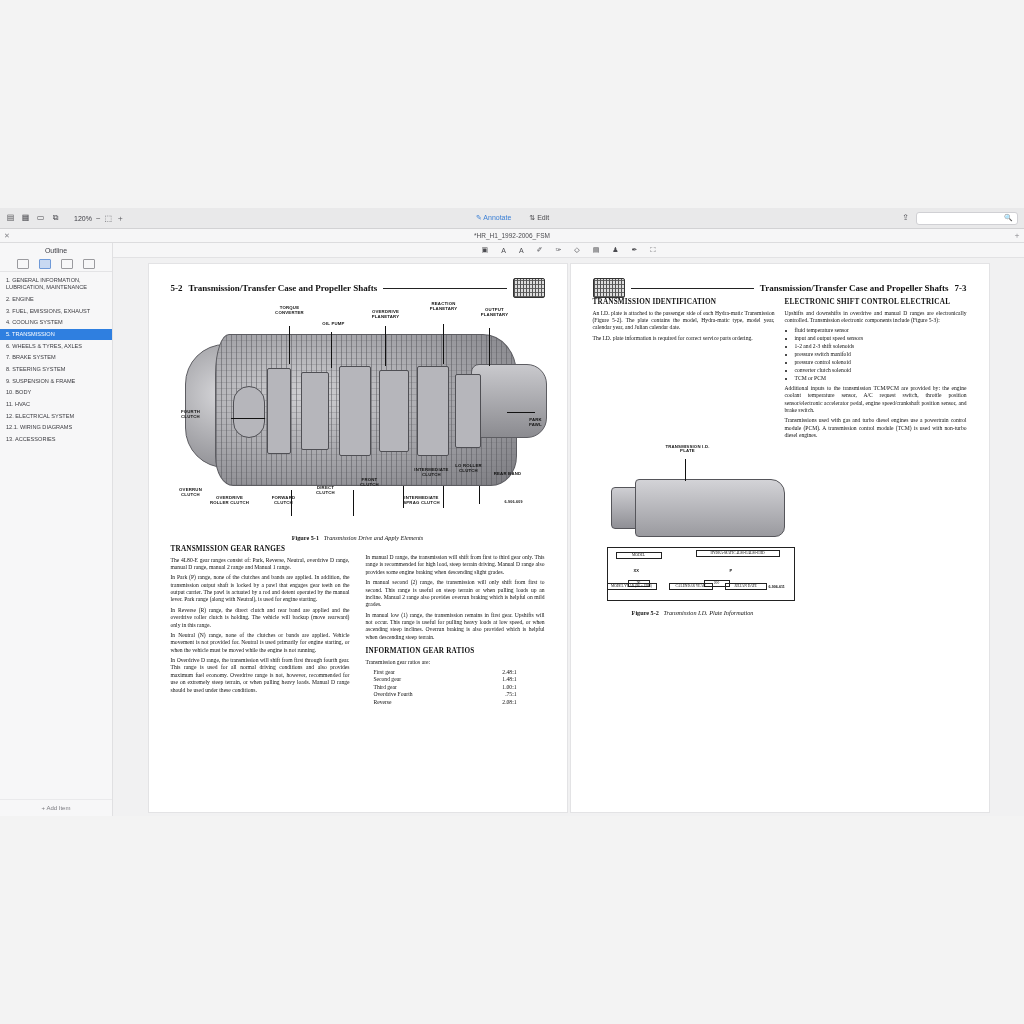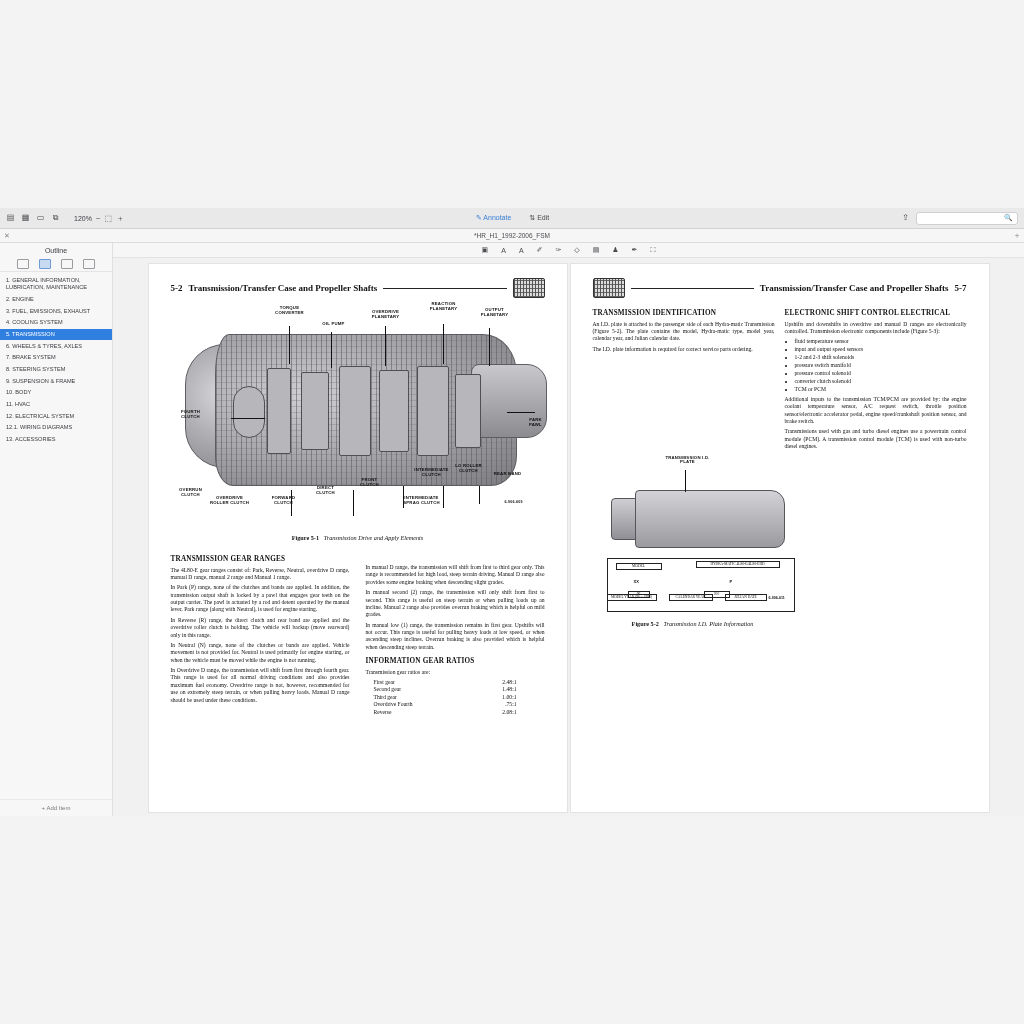--- a/index.html
+++ b/index.html
@@ -54,30 +54,30 @@
     background:
       repeating-linear-gradient(90deg,rgba(90,90,95,.55) 0 1px,rgba(255,255,255,0) 1px 5px),
       repeating-linear-gradient(0deg,rgba(120,120,125,.35) 0 1px,rgba(255,255,255,0) 1px 6px),
       radial-gradient(ellipse at 30% 40%,#cfcfd2 0%,#9d9da2 60%,#7a7a7f 100%);
     border:1px solid #5c5c61;border-radius:14px 34px 26px 18px / 40px 40px 30px 30px;}
   .art-bell{position:absolute;left:14px;top:44px;width:60px;height:122px;background:radial-gradient(circle at 60% 40%,#d6d6d9,#8d8d92);border:1px solid #5c5c61;border-radius:40px 10px 14px 40px;}
   .art-tail{position:absolute;left:300px;top:64px;width:74px;height:72px;background:linear-gradient(180deg,#c9c9cd,#8b8b90);border:1px solid #5c5c61;border-radius:8px 20px 20px 8px;}
   .art-gear{position:absolute;background:#b6b6bb;border:1px solid #4f4f54;border-radius:2px;}
   .ld{position:absolute;background:#111;}
   
-  .cols{display:flex;gap:16px;margin-top:14px;font-family:"Liberation Serif",serif;font-size:5.6px;color:#111;line-height:1.32;text-align:justify;}
+  .cols{display:flex;gap:16px;margin-top:4px;font-family:"Liberation Serif",serif;font-size:5.6px;color:#111;line-height:1.32;text-align:justify;}
   .col{flex:1;}
   .h2{font-family:"Liberation Serif",serif;font-weight:bold;font-size:7.2px;margin:0 0 2px 0;letter-spacing:.2px;}
   .h2.sp{margin-top:6px;}
   p{margin:0 0 3px 0;}
   .ratio{display:flex;justify-content:space-between;padding:0 28px 0 8px;}
   .ratio span:first-child{text-align:left;}
   
   .pg-head.right{justify-content:flex-end;}
-  .rcols{display:flex;gap:10px;margin-top:11px;font-family:"Liberation Serif",serif;font-size:5.6px;color:#111;line-height:1.32;text-align:justify;}
+  .rcols{display:flex;gap:10px;margin-top:0;font-family:"Liberation Serif",serif;font-size:5.6px;color:#111;line-height:1.32;text-align:justify;}
   ul.bul{margin:2px 0 3px 0;padding-left:10px;}
   ul.bul li{margin:0 0 .5px 0;}
   .plate-art{position:relative;height:152px;margin-top:8px;}
   .plate-body{position:absolute;left:42px;top:28px;width:148px;height:56px;background:linear-gradient(180deg,#d3d3d7,#9a9a9f);border:1px solid #55555a;border-radius:4px 14px 10px 4px;}
   .plate-body2{position:absolute;left:18px;top:36px;width:34px;height:40px;background:linear-gradient(180deg,#cfcfd3,#8f8f95);border:1px solid #55555a;border-radius:4px;}
   .plate-box{position:absolute;left:14px;top:96px;width:186px;height:52px;border:1px solid #222;background:#fff;}
   .pb-cell{position:absolute;border:1px solid #222;font-size:3.6px;text-align:center;color:#111;font-family:"Liberation Serif",serif;line-height:1.1;padding:1px 0;}
   .code{position:absolute;font-size:4px;font-weight:bold;color:#111;}
 </style>
 </head>
@@ -260,21 +260,21 @@
             </div>
           </div>
         </div>
 
         <div class="page">
           <div class="pg-inner">
             <div class="pg-head right">
               <span class="emblem"></span>
               <span class="rule"></span>
               <span>Transmission/Transfer Case and Propeller Shafts</span>
-              <span>5-7</span>
+              <span>7-3</span>
             </div>
 
             <div class="rcols">
               <div class="col">
                 <div class="h2">TRANSMISSION IDENTIFICATION</div>
                 <p>An I.D. plate is attached to the passenger side of each Hydra-matic Transmission (Figure 5-2). The plate contains the model, Hydra-matic type, model year, calendar year, and Julian calendar date.</p>
                 <p>The I.D. plate information is required for correct service parts ordering.</p>
               </div>
               <div class="col">
                 <div class="h2">ELECTRONIC SHIFT CONTROL ELECTRICAL</div>

